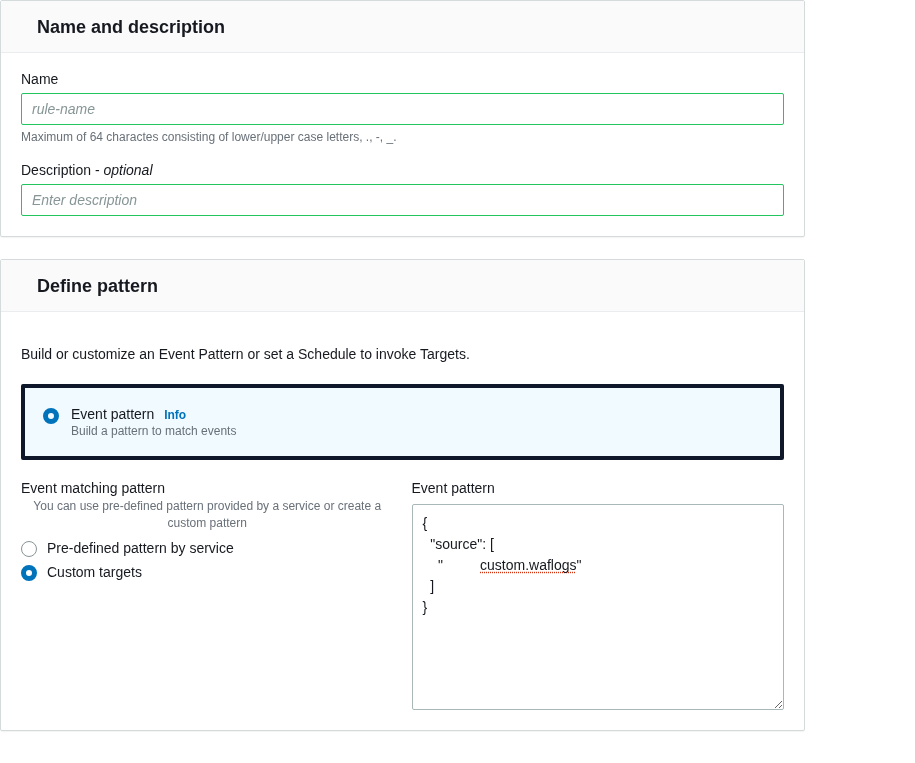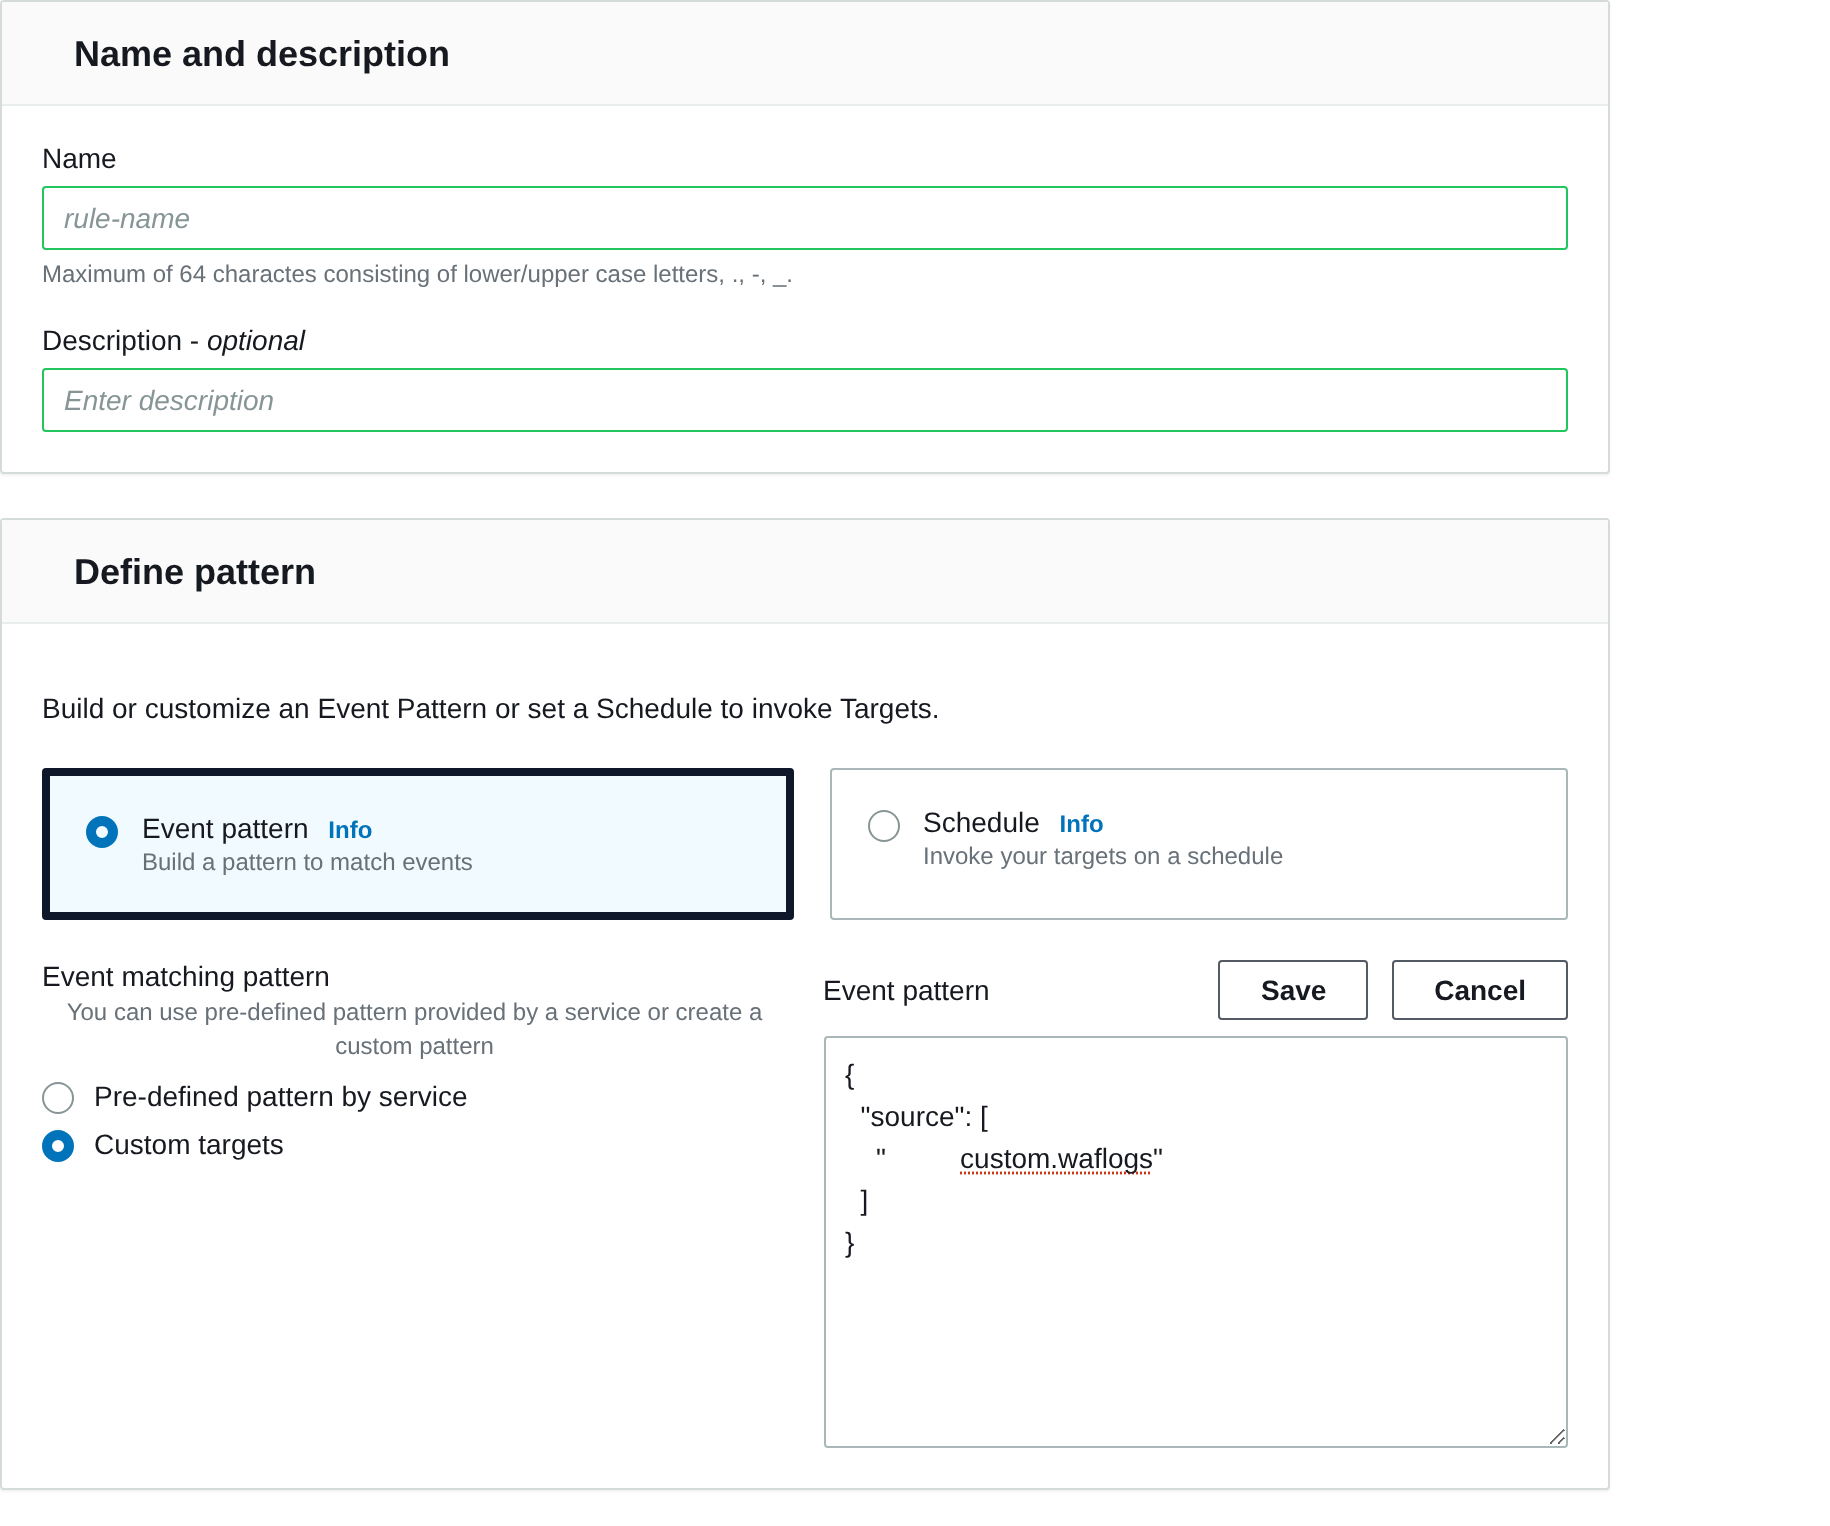--- a/index.html
+++ b/index.html
@@ -219,30 +219,20 @@
           <div class="radio-outer checked"></div>
           <div class="opt-text">
             <div>
               <span class="opt-title">Event pattern</span>
               <span class="info-link">Info</span>
             </div>
             <div class="opt-sub">Build a pattern to match events</div>
           </div>
         </div>
 
-        <div class="opt-card">
-          <div class="radio-outer"></div>
-          <div class="opt-text">
-            <div>
-              <span class="opt-title">Schedule</span>
-              <span class="info-link">Info</span>
-            </div>
-            <div class="opt-sub">Invoke your targets on a schedule</div>
-          </div>
-        </div>
 
       </div>
 
       <div class="lower-row">
 
         <div class="lower-left">
           <div class="section-label">Event matching pattern</div>
           <div class="section-help">You can use pre-defined pattern provided by a service or create a custom pattern</div>
 
           <div class="radio-line">
@@ -251,24 +241,20 @@
           </div>
           <div class="radio-line">
             <div class="radio-outer checked"></div>
             <span>Custom targets</span>
           </div>
         </div>
 
         <div class="lower-right">
           <div class="ep-header">
             <div class="section-label">Event pattern</div>
-            <div>
-              <button class="btn">Save</button>
-              <button class="btn">Cancel</button>
-            </div>
           </div>
           <div class="code-area" contenteditable="true" spellcheck="false" style=""><span>{</span>
 <span>  "source": [</span>
 <span>    "</span><span class="spell">custom.waflogs</span><span>"</span>
 <span>  ]</span>
 <span>}</span></div>
         </div>
 
       </div>
 

